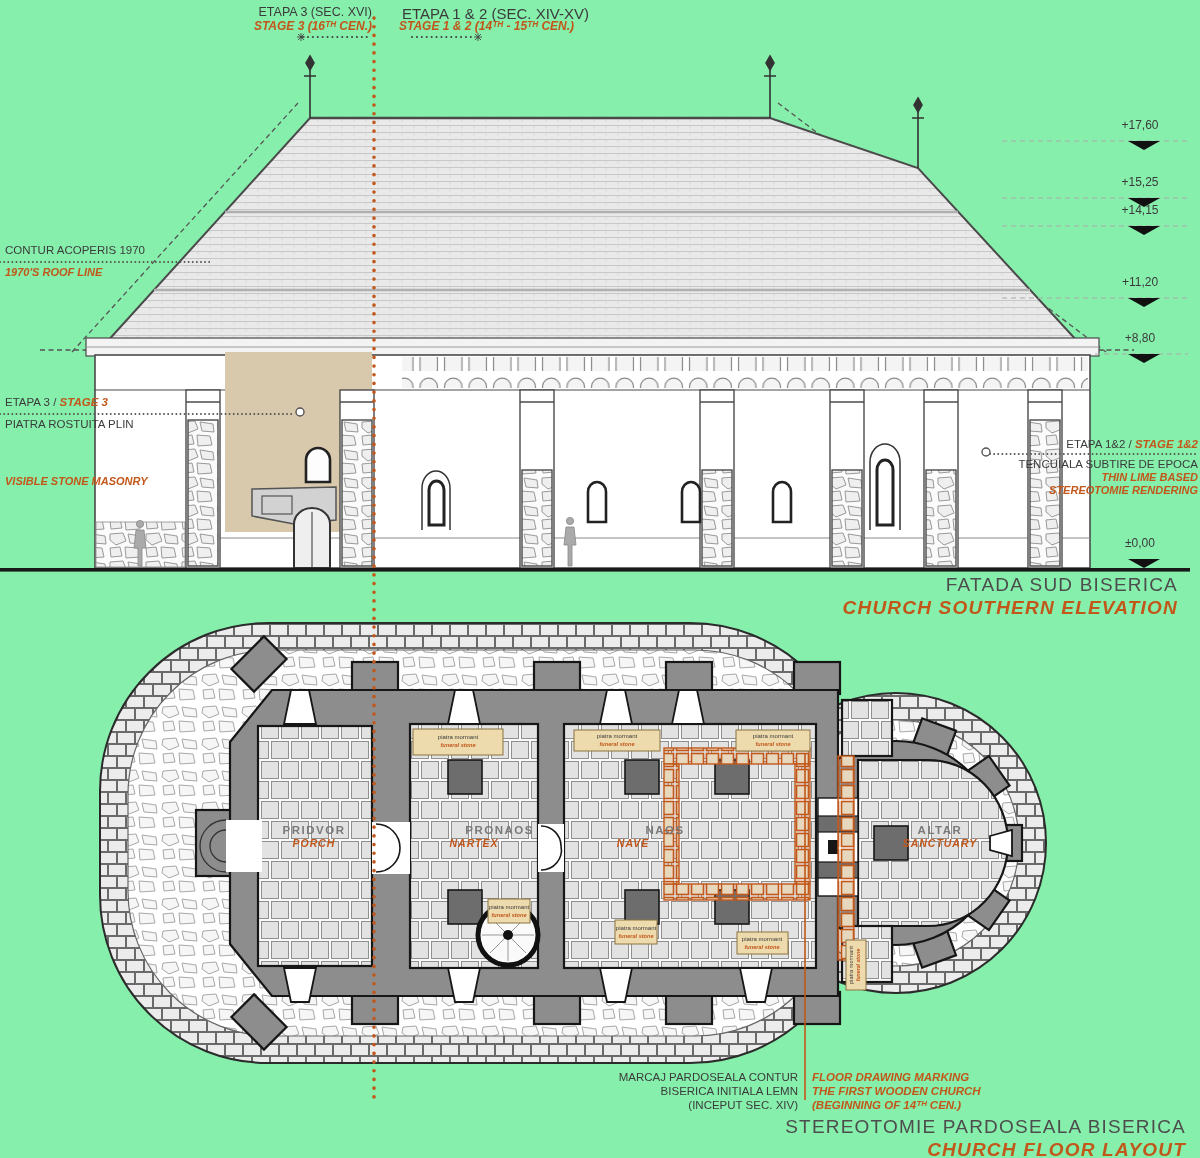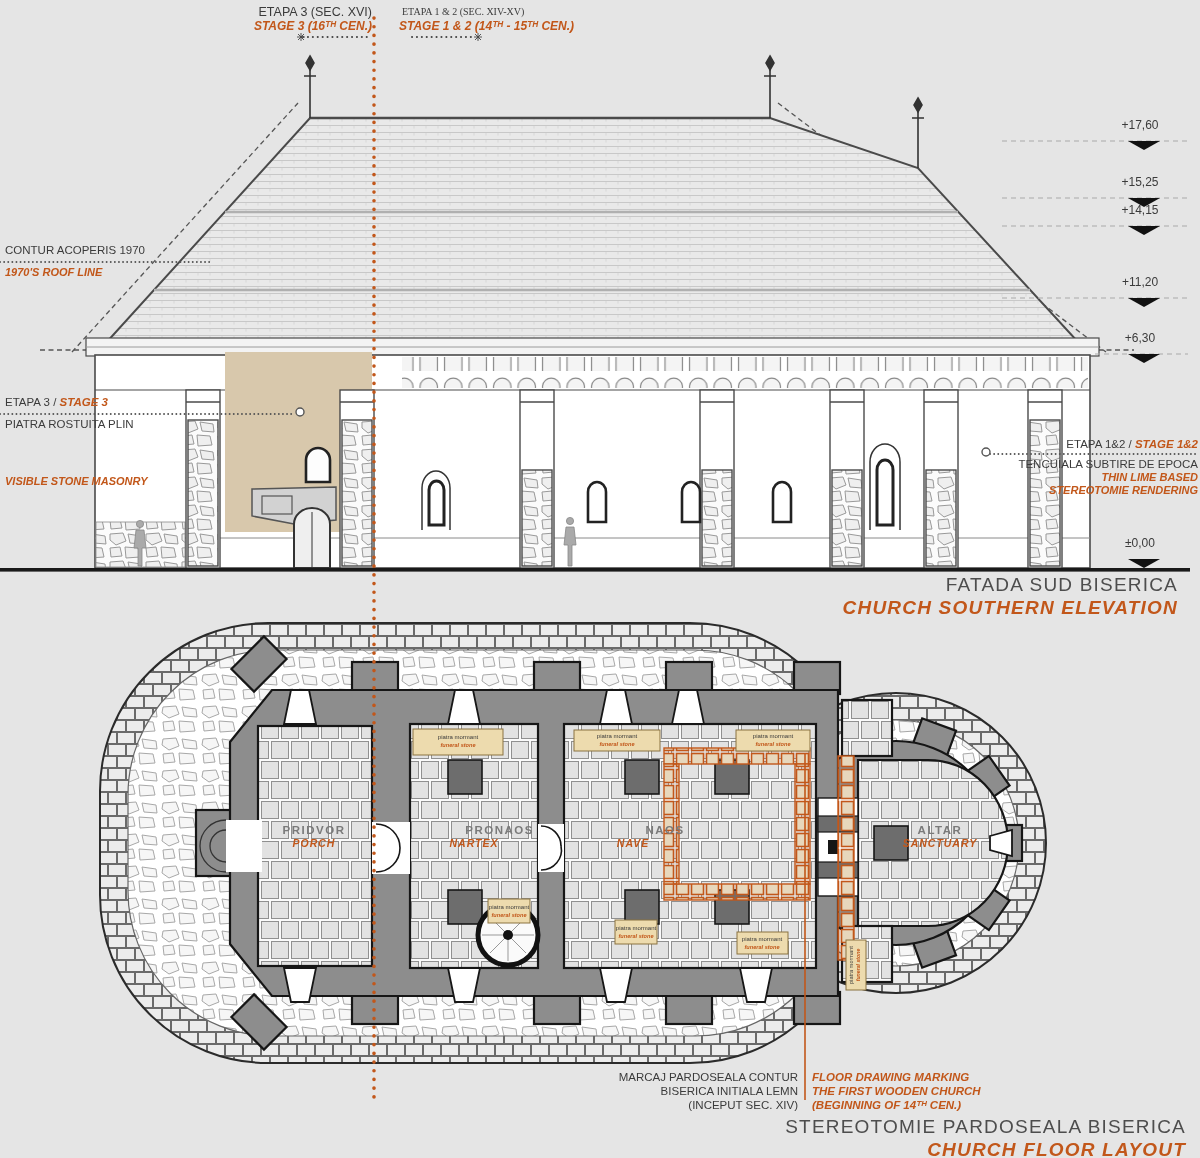--- a/index.html
+++ b/index.html
@@ -1,16 +1,16 @@
 <!DOCTYPE html>
 <html><head>
 <meta charset="utf-8">
 <style>
   html,body{margin:0;padding:0;background:#fff;}
-  #page{position:relative;width:1200px;height:1158px;background:#e5e5e5;overflow:hidden;
+  #page{position:relative;width:1200px;height:1158px;background:#86efac;overflow:hidden;
         font-family:"Liberation Sans",sans-serif;}
   svg.art{position:absolute;left:0;top:0;}
   .lbl{position:absolute;color:#3b3b3b;white-space:nowrap;line-height:1.1;}
   .en{color:#c2571a;font-style:italic;font-weight:bold;}
   .r{text-align:right;}
   .c{text-align:center;}
   .big{font-size:19px;letter-spacing:1.2px;color:#4d4d4d;}
   .bigen{font-size:19px;letter-spacing:1.2px;}
   .roomro{color:#7a7a7a;font-weight:bold;letter-spacing:1.5px;font-size:11.5px;}
   .roomen{font-size:10.5px;letter-spacing:1px;}
@@ -316,40 +316,40 @@
       </g>
     </g>
   </g>
 
   <line x1="374" y1="18" x2="374" y2="1102" stroke="#c2571a" stroke-width="3.6" stroke-dasharray="0.1 8.6" stroke-linecap="round"></line>
   <line x1="805" y1="753" x2="805" y2="1100" stroke="#c2571a" stroke-width="1.6"></line>
 </svg>
 
   <div class="lbl r" style="left:110px;top:6px;width:262px;font-size:12.5px;">ETAPA  3 (SEC. XVI)</div>
   <div class="lbl en r" style="left:110px;top:20px;width:262px;font-size:12px;">STAGE 3 (16ᵀᴴ CEN.)</div>
-  <div class="lbl" style="left:402px;top:6px;font-size:10px;font-family:Liberation Serif, serif;">ETAPA  1 &amp; 2 (SEC. XIV-XV)</div>
+  <div class="lbl" style="left:402px;top:6px;font-size:15px;">ETAPA  1 &amp; 2 (SEC. XIV-XV)</div>
   <div class="lbl en" style="left:399px;top:20px;font-size:12px;">STAGE 1 &amp; 2 (14ᵀᴴ - 15ᵀᴴ CEN.)</div>
 
   <div class="lbl" style="left:5px;top:244px;font-size:11.5px;">CONTUR ACOPERIS 1970</div>
   <div class="lbl en" style="left:5px;top:266px;font-size:11px;">1970'S ROOF LINE</div>
 
   <div class="lbl" style="left:5px;top:396px;font-size:11.5px;"><span>ETAPA 3 / </span><span class="en">STAGE 3</span></div>
   <div class="lbl" style="left:5px;top:418px;font-size:11.5px;">PIATRA ROSTUITA PLIN</div>
   <div class="lbl en" style="left:5px;top:431px;font-size:11px;margin-top:44px;">VISIBLE STONE MASONRY</div>
 
   <div class="lbl r" style="right:2px;top:438px;width:240px;font-size:11.5px;"><span>ETAPA 1&amp;2 / </span><span class="en">STAGE 1&amp;2</span></div>
   <div class="lbl r" style="right:2px;top:458px;width:240px;font-size:11.5px;">TENCUIALA SUBTIRE DE EPOCA</div>
   <div class="lbl en r" style="right:2px;top:471px;width:240px;font-size:11px;">THIN LIME BASED</div>
   <div class="lbl en r" style="right:2px;top:484px;width:240px;font-size:11px;">STEREOTOMIE RENDERING</div>
 
   <div class="lbl c" style="left:1108px;top:119px;width:64px;font-size:12px;">+17,60</div>
   <div class="lbl c" style="left:1108px;top:176px;width:64px;font-size:12px;">+15,25</div>
   <div class="lbl c" style="left:1108px;top:204px;width:64px;font-size:12px;">+14,15</div>
   <div class="lbl c" style="left:1108px;top:276px;width:64px;font-size:12px;">+11,20</div>
-  <div class="lbl c" style="left:1108px;top:332px;width:64px;font-size:12px;">+6,30</div>
+  <div class="lbl c" style="left:1108px;top:332px;width:64px;font-size:12px;">+8,80</div>
   <div class="lbl c" style="left:1108px;top:537px;width:64px;font-size:12px;">±0,00</div>
 
   <div class="lbl big r" style="right:22px;top:575px;width:400px;">FATADA SUD BISERICA</div>
   <div class="lbl en bigen r" style="right:22px;top:598px;width:400px;">CHURCH SOUTHERN ELEVATION</div>
 
   <div class="lbl roomro c" style="left:254px;top:824px;width:120px;">PRIDVOR</div>
   <div class="lbl en roomen c" style="left:254px;top:838px;width:120px;">PORCH</div>
   <div class="lbl roomro c" style="left:414px;top:824px;width:120px;text-align:right;">PRONAOS</div>
   <div class="lbl en roomen c" style="left:414px;top:838px;width:120px;">NARTEX</div>
   <div class="lbl roomro c" style="left:573px;top:824px;width:120px;margin-left:32px;">NAOS</div>

